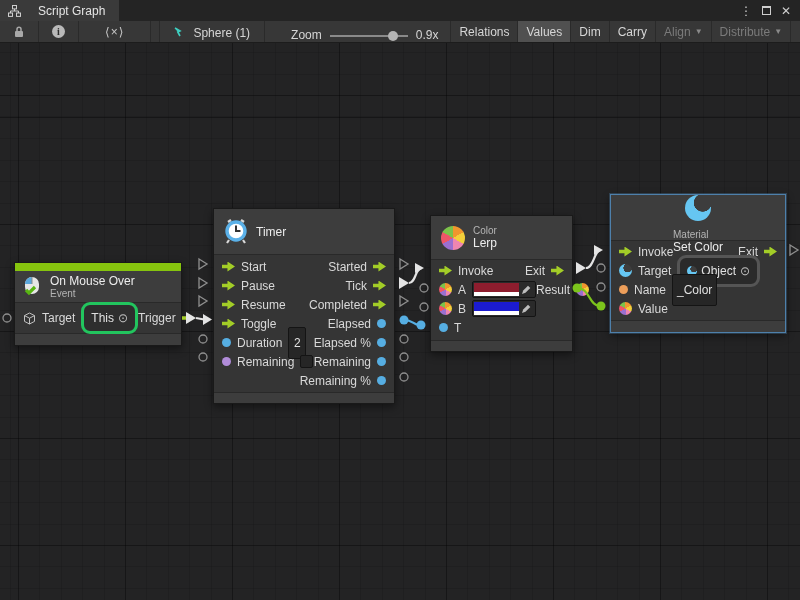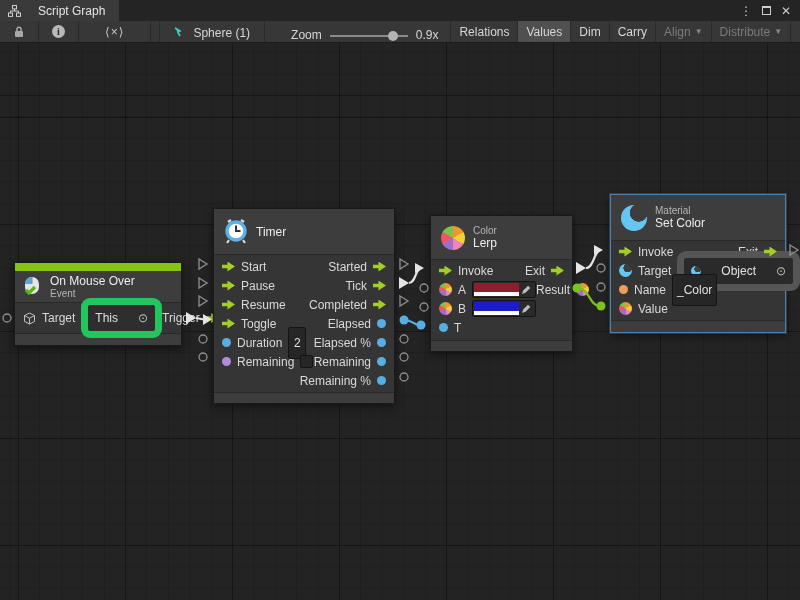--- a/index.html
+++ b/index.html
@@ -70,21 +70,21 @@
   .wheel.small { width:13px; height:13px; }
   .wheel.big { width:24px; height:24px; }
   .sphere { border-radius:50%; flex:none;
             background:radial-gradient(circle at 68% 30%, #3d3d3d 0 34%, #66c6f2 36%); }
   .sphere.big { width:26px; height:26px; }
   .sphere.small { width:13px; height:13px; }
   .sphere.tiny { width:10px; height:10px; }
   .valbox { background:#262626; border:1px solid #141414; border-radius:2px; color:#e0e0e0;
             padding:0 4px; font-size:12px; height:32px; display:flex; align-items:center; }
   .checkbox { width:13px; height:13px; background:#262626; border:1px solid #141414; border-radius:2px; }
-  .pill { display:flex; align-items:center; gap:20px; background:#2e2e2e; border:7px solid #22c55e;
+  .pill { display:flex; align-items:center; gap:4px; background:#2e2e2e; border:3px solid #22c55e;
           border-radius:9px; padding:13px 7px; height:17px; color:#e0e0e0; }
   .pill.dark { border-color:#555; background:#2a2a2a; }
   .targetglyph { color:#bdbdbd; font-size:12px; }
   .swatch { display:flex; align-items:stretch; background:#2a2a2a; border:1px solid #141414;
             border-radius:2px; width:64px; height:17px; padding:1px; }
   .swcol { flex:1; display:flex; flex-direction:column; }
   .swc { flex:1; } .swa { height:4px; background:#ffffff; }
   .dropper { width:15px; display:flex; align-items:center; justify-content:center; }
 </style>
 </head>
@@ -345,21 +345,21 @@
               <span class="dot blue"></span>
               <span class="plabel">T</span>
             </div>
           <div class="pr"></div>
         </div>
       </div>
       <div class="nfoot" style="height:11px; margin-top:3px;"></div>
     </div>
 
     <div class="node selected" style="left:610px; top:151px; width:176px;">
-      <div class="nhead" style="height:46px;">
+      <div class="nhead" style="height:46px;flex-direction:column;">
         <span class="sphere big"></span>
         <div>
           <div class="nsub">Material</div>
           <div class="ntitle">Set Color</div>
         </div>
       </div>
       <div class="nbody" style="padding-top:1px;">
         <div class="nrow">
           <div class="pl">
               <span class="garrow"></span>

